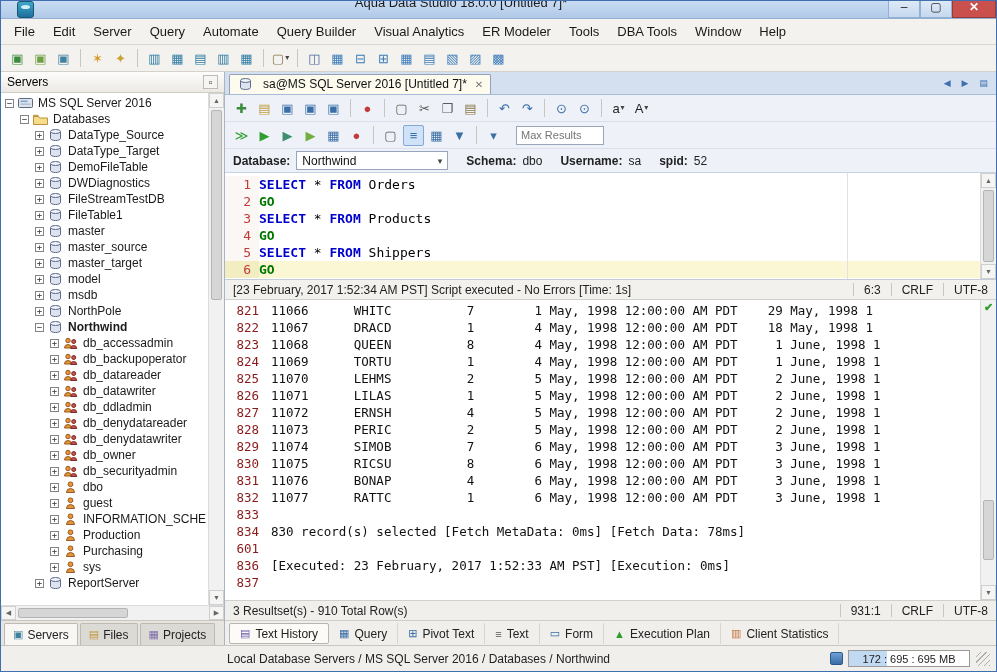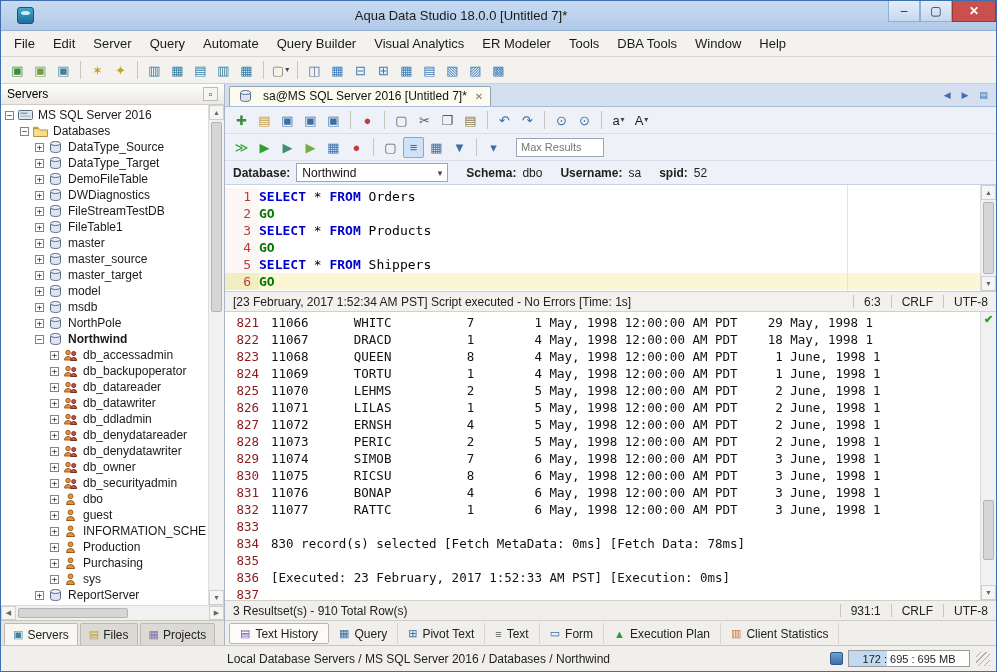--- a/index.html
+++ b/index.html
@@ -1,19 +1,19 @@
 <!DOCTYPE html>
 <html><head>
 <meta charset="utf-8">
 <style>
 *{margin:0;padding:0;box-sizing:border-box;}
 body{font-family:"Liberation Sans",sans-serif;background:#fff;}
 .window{width:997px;height:672px;border:1px solid #3f6fae;display:flex;flex-direction:column;background:#e8edf4;overflow:hidden;position:relative;}
 
-.titlebar{height:30px;background:linear-gradient(#c9dbf2,#b0c9e8);display:flex;align-items:flex-start;padding-left:16px;border-bottom:1px solid #93afd2;flex:none;}
+.titlebar{height:18px;background:linear-gradient(#c9dbf2,#b0c9e8);display:flex;align-items:flex-end;padding-left:16px;border-bottom:1px solid #93afd2;flex:none;}
 .app-icon{width:17px;height:17px;margin-top:6px;border-radius:3px;background:linear-gradient(#3fa7c8,#1f6f9e);border:1px solid #16566f;position:relative;flex:none;}
 .app-icon:before{content:"";position:absolute;left:3px;top:3px;right:3px;height:4px;border-radius:50%;background:#cfeef8;}
 .title{flex:1;text-align:center;font-size:13px;color:#1a1a1a;line-height:30px;}
 .win-btn{width:32px;height:21px;display:inline-flex;align-items:center;justify-content:center;font-size:12px;color:#2a2a2a;background:linear-gradient(#e4eefa,#c6d8ee);border:1px solid #93afd2;border-top:none;}
 .win-btn.close{width:44px;background:#c9504c;color:#fff;border-color:#953c38;font-weight:bold;}
 
 .menubar{height:26px;background:#f3f2ef;display:flex;align-items:center;padding:0 4px;border-bottom:1px solid #dad7d1;flex:none;}
 .menu-item{padding:5px 9px;font-size:13px;color:#1a1a1a;}
 .toolbar{height:27px;background:#f3f2ef;border-bottom:1px solid #d4d1cb;display:flex;align-items:center;padding:0 6px;gap:2px;flex:none;}
 .tbtn{min-width:21px;height:21px;border:1px solid transparent;border-radius:2px;display:inline-flex;align-items:center;justify-content:center;font-size:13px;line-height:1;cursor:default;}
@@ -638,21 +638,21 @@
             <div class="rrow"><span class="rno">825</span><span class="rtext">11070      LEHMS          2        5 May, 1998 12:00:00 AM PDT     2 June, 1998 1</span></div>
             <div class="rrow"><span class="rno">826</span><span class="rtext">11071      LILAS          1        5 May, 1998 12:00:00 AM PDT     2 June, 1998 1</span></div>
             <div class="rrow"><span class="rno">827</span><span class="rtext">11072      ERNSH          4        5 May, 1998 12:00:00 AM PDT     2 June, 1998 1</span></div>
             <div class="rrow"><span class="rno">828</span><span class="rtext">11073      PERIC          2        5 May, 1998 12:00:00 AM PDT     2 June, 1998 1</span></div>
             <div class="rrow"><span class="rno">829</span><span class="rtext">11074      SIMOB          7        6 May, 1998 12:00:00 AM PDT     3 June, 1998 1</span></div>
             <div class="rrow"><span class="rno">830</span><span class="rtext">11075      RICSU          8        6 May, 1998 12:00:00 AM PDT     3 June, 1998 1</span></div>
             <div class="rrow"><span class="rno">831</span><span class="rtext">11076      BONAP          4        6 May, 1998 12:00:00 AM PDT     3 June, 1998 1</span></div>
             <div class="rrow"><span class="rno">832</span><span class="rtext">11077      RATTC          1        6 May, 1998 12:00:00 AM PDT     3 June, 1998 1</span></div>
             <div class="rrow"><span class="rno">833</span><span class="rtext"></span></div>
             <div class="rrow"><span class="rno">834</span><span class="rtext">830 record(s) selected [Fetch MetaData: 0ms] [Fetch Data: 78ms]</span></div>
-            <div class="rrow"><span class="rno">835</span><span class="rtext"></span></div>
+            <div class="rrow"><span class="rno">601</span><span class="rtext"></span></div>
             <div class="rrow"><span class="rno">836</span><span class="rtext">[Executed: 23 February, 2017 1:52:33 AM PST] [Execution: 0ms]</span></div>
             <div class="rrow"><span class="rno">837</span><span class="rtext"></span></div>
           </div>
         <div class="vscroll">
           <span class="okmark">✔</span>
           <span class="sthumb" style="bottom:40px;height:60px;"></span>
           <span class="sbtn bottom">▼</span>
         </div>
       </div>
 

